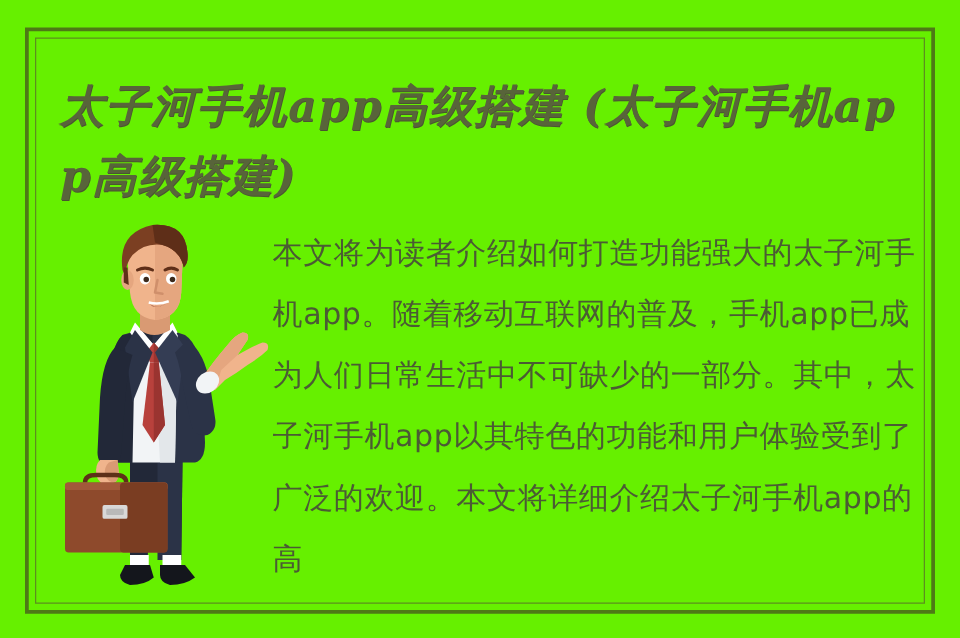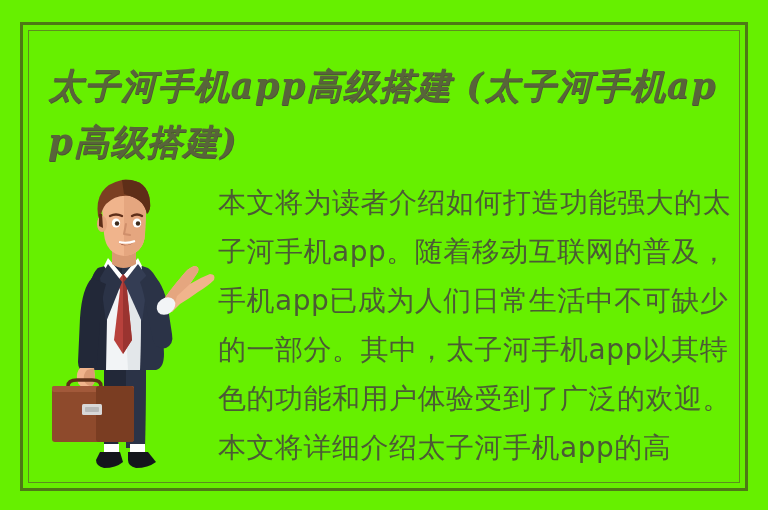--- a/index.html
+++ b/index.html
@@ -64,21 +64,21 @@
 
   
   .body-copy {
     position: absolute;
     left: 218px;
     top: 178px;
     width: 530px;
     height: 310px;
     overflow: hidden;
     font-family: "DejaVu Sans", sans-serif;
-    font-size: 28px;
+    font-size: 24px;
     line-height: 49px;
     letter-spacing: 0.5px;
     color: #4b5b34;
   }
 
   
   .illustration {
     position: absolute;
     left: 44px;
     top: 172px;

